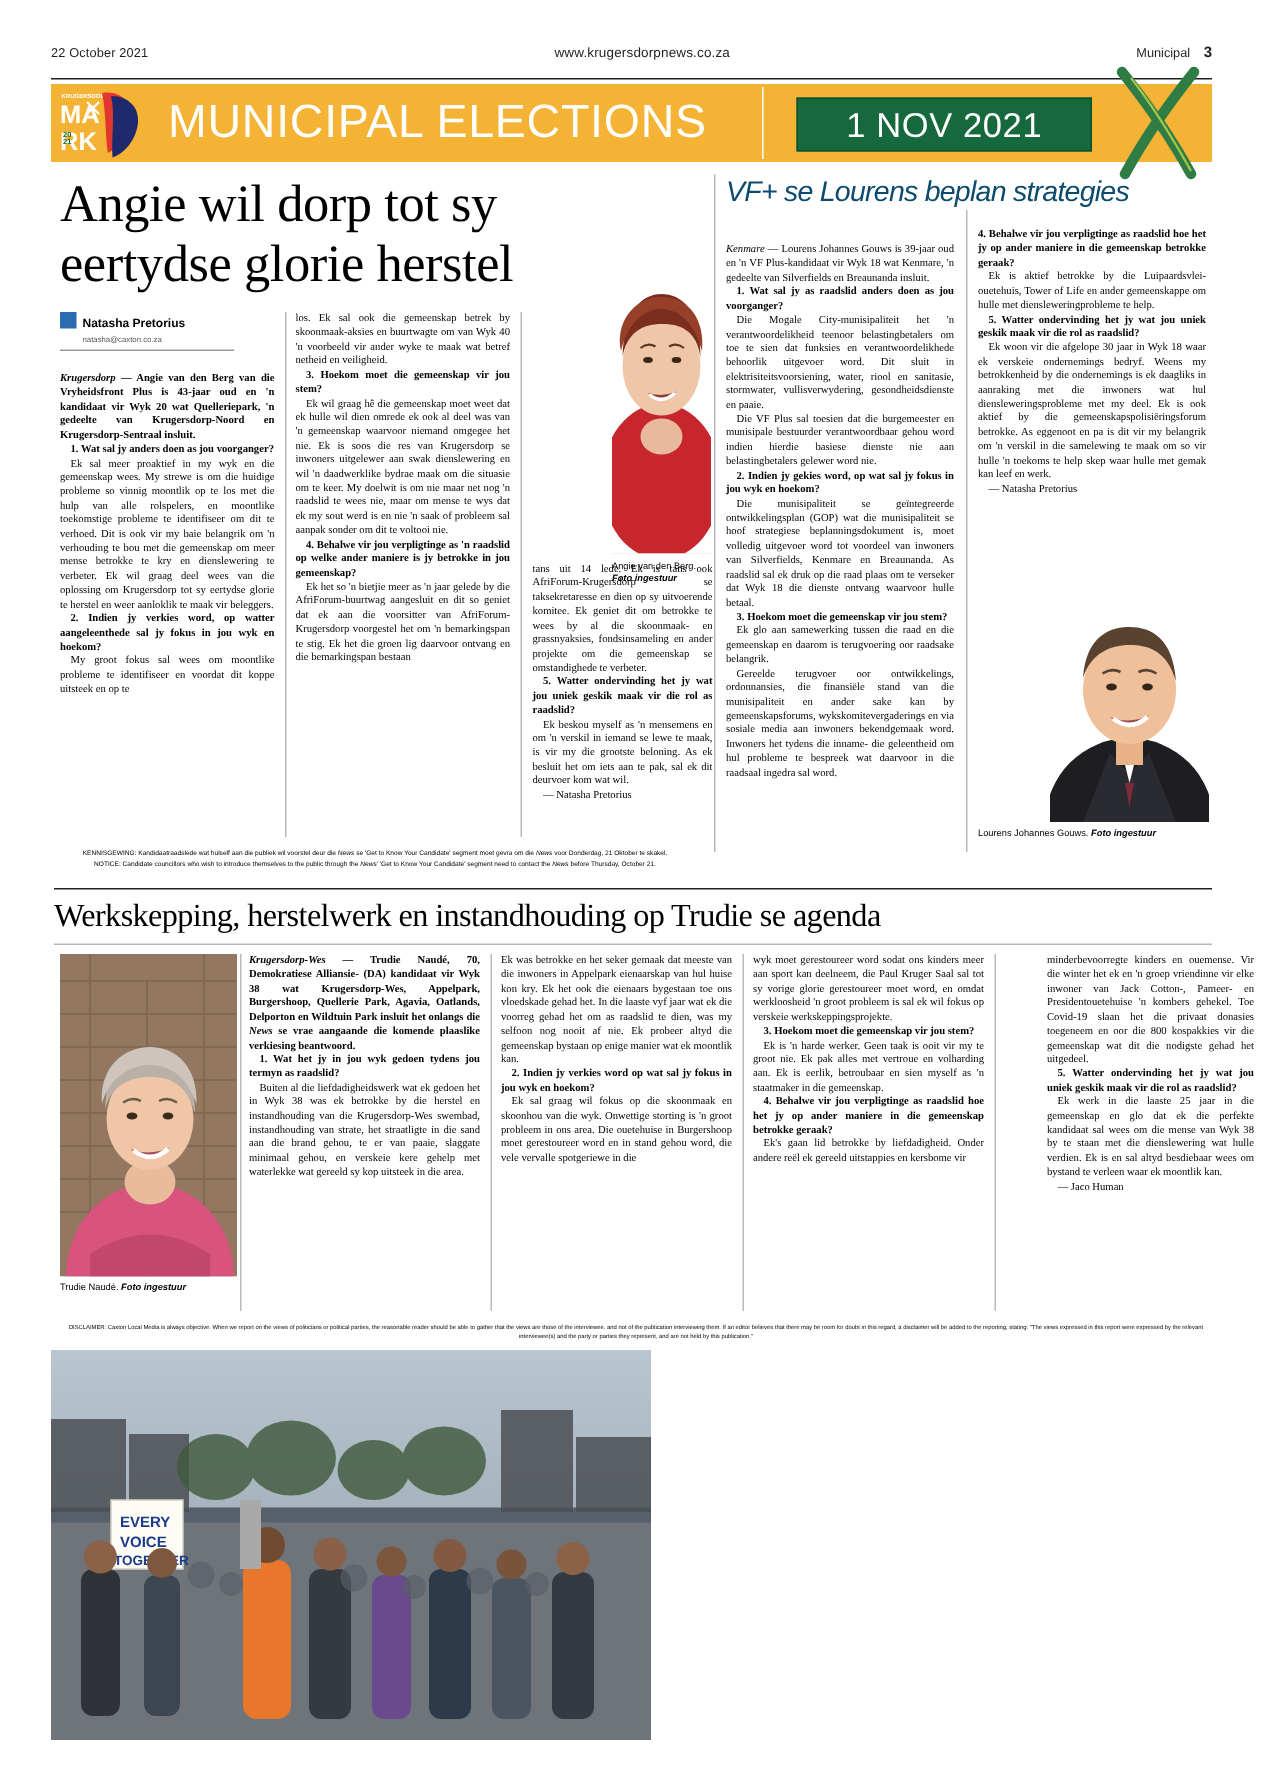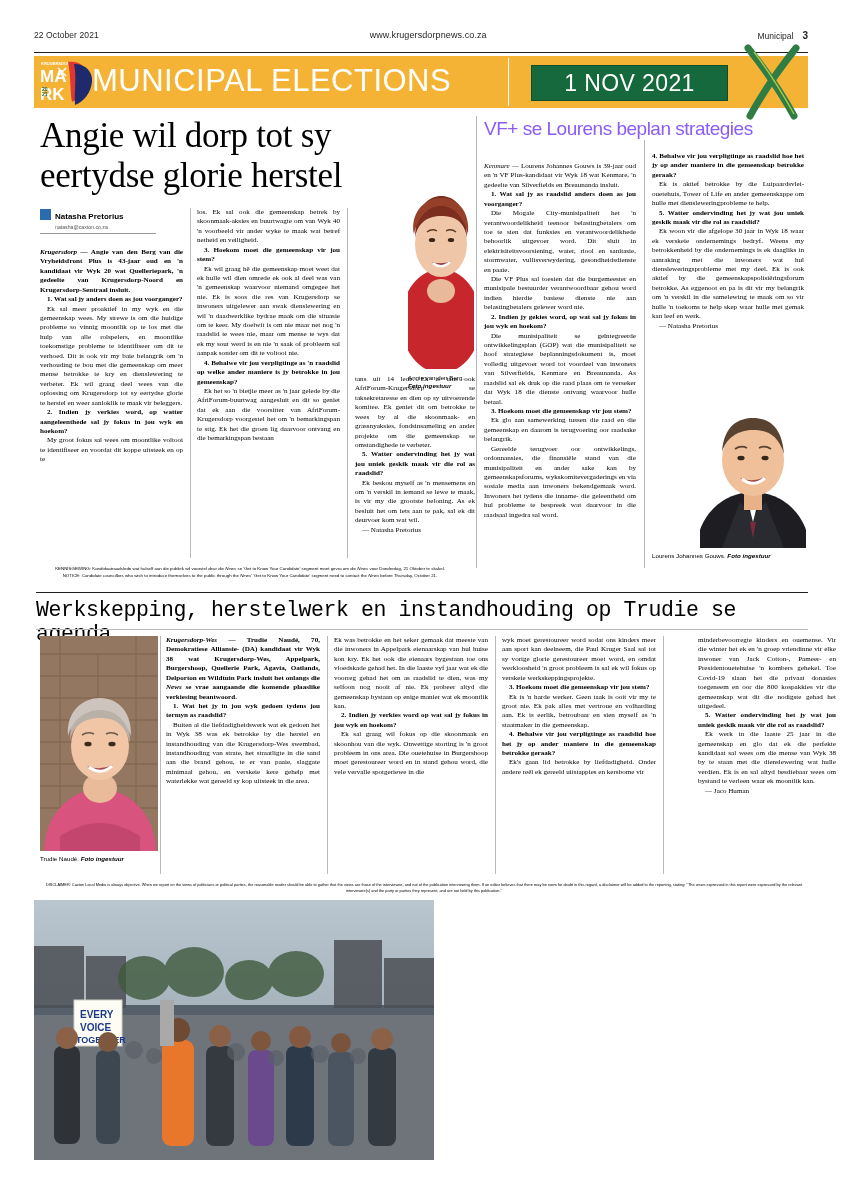--- a/index.html
+++ b/index.html
@@ -22,21 +22,21 @@
 
   
   .banner{
     position:absolute;left:34px;top:56px;width:774px;height:52px;
     background:#f5b335;
   }
   .banner-logo{
     position:absolute;left:6px;top:2px;width:60px;height:48px;
   }
   .banner-title{
-    position:absolute;left:58px;top:7px;
+    position:absolute;left:78px;top:7px;
     font-family:"Liberation Sans",sans-serif;font-weight:normal;
     font-size:31px;letter-spacing:.5px;color:#ffffff;
   }
   .banner-divider{
     position:absolute;left:474px;top:2px;width:1px;height:48px;background:#ffffff;
   }
   .banner-date{
     position:absolute;left:497px;top:9px;width:195px;height:34px;
     background:#15693c;border:1px solid #0e4e2c;
     display:flex;align-items:center;justify-content:center;
@@ -89,27 +89,28 @@
   .notice{
     position:absolute;left:40px;top:566px;width:420px;
     font-family:"Liberation Sans",sans-serif;font-size:4.4px;line-height:1.5;
     text-align:center;color:#000;
   }
   .notice i{font-style:italic;}
 
   
   .headline2{
     position:absolute;left:36px;top:598px;width:780px;
-    font-family:Liberation Mono, monospace;font-size:21.5px;color:#000;
+    font-family:Liberation Serif, serif;font-size:21.5px;color:#000;
     letter-spacing:-.4px;
   }
   .headline3{
     position:absolute;left:484px;top:118px;width:330px;
-    font-family:"Liberation Sans",sans-serif;font-size:19px;color:#8b5cf6;
+    font-family:"Liberation Sans",sans-serif;font-size:19px;color:#0c4a6e;
     letter-spacing:-.5px;
+    font-style:italic;
   }
 
   
   .disclaimer{
     position:absolute;left:40px;top:882px;width:768px;
     font-family:"Liberation Sans",sans-serif;font-size:3.9px;line-height:1.55;
     text-align:center;color:#000;
   }
   .ad-photo{position:absolute;left:34px;top:900px;width:400px;height:260px;overflow:hidden;}
   .ad-right{position:absolute;left:434px;top:900px;width:374px;height:260px;background:#ffffff;}
@@ -179,21 +180,21 @@
     <span class="bar"></span><span class="nm">Natasha Pretorius</span>
     <span class="em">natasha@caxton.co.za</span>
     <div class="ul"></div>
   </div>
 
   <div class="col" id="a-col1" style="left:40px;top:248px;width:143px;height:310px;">
       <p class="noind"><b><i>Krugersdorp</i> — Angie van den Berg van die Vryheidsfront Plus is 43-jaar oud en 'n kandidaat vir Wyk 20 wat Quelleriepark, 'n gedeelte van Krugersdorp-Noord en Krugersdorp-Sentraal insluit.</b></p>
       <p class=""><b>1. Wat sal jy anders doen as jou voorganger?</b></p>
       <p class="">Ek sal meer proaktief in my wyk en die gemeenskap wees. My strewe is om die huidige probleme so vinnig moontlik op te los met die hulp van alle rolspelers, en moontlike toekomstige probleme te identifiseer om dit te verhoed. Dit is ook vir my baie belangrik om 'n verhouding te bou met die gemeenskap om meer mense betrokke te kry en dienslewering te verbeter. Ek wil graag deel wees van die oplossing om Krugersdorp tot sy eertydse glorie te herstel en weer aanloklik te maak vir beleggers.</p>
       <p class=""><b>2. Indien jy verkies word, op watter aangeleenthede sal jy fokus in jou wyk en hoekom?</b></p>
-      <p class="">My groot fokus sal wees om moontlike voltooi te identifiseer en voordat dit koppe uitsteek en op te</p>
+      <p class="">My groot fokus sal wees om moontlike probleme te identifiseer en voordat dit koppe uitsteek en op te</p>
     </div>
   <div class="col" id="a-col2" style="left:197px;top:208px;width:143px;height:350px;">
       <p class="noind">los. Ek sal ook die gemeenskap betrek by skoonmaak-aksies en buurtwagte om van Wyk 40 'n voorbeeld vir ander wyke te maak wat betref netheid en veiligheid.</p>
       <p class=""><b>3. Hoekom moet die gemeenskap vir jou stem?</b></p>
       <p class="">Ek wil graag hê die gemeenskap moet weet dat ek hulle wil dien omrede ek ook al deel was van 'n gemeenskap waarvoor niemand omgegee het nie. Ek is soos die res van Krugersdorp se inwoners uitgelewer aan swak dienslewering en wil 'n daadwerklike bydrae maak om die situasie om te keer. My doelwit is om nie maar net nog 'n raadslid te wees nie, maar om mense te wys dat ek my sout werd is en nie 'n saak of probleem sal aanpak sonder om dit te voltooi nie.</p>
       <p class=""><b>4. Behalwe vir jou verpligtinge as 'n raadslid op welke ander maniere is jy betrokke in jou gemeenskap?</b></p>
       <p class="">Ek het so 'n bietjie meer as 'n jaar gelede by die AfriForum-buurtwag aangesluit en dit so geniet dat ek aan die voorsitter van AfriForum-Krugersdorp voorgestel het om 'n bemarkingspan te stig. Ek het die groen lig daarvoor ontvang en die bemarkingspan bestaan</p>
     </div>
   <div class="col" id="a-col3" style="left:355px;top:375px;width:120px;height:185px;">
       <p class="noind">tans uit 14 lede. Ek is tans ook AfriForum-Krugersdorp se taksekretaresse en dien op sy uitvoerende komitee. Ek geniet dit om betrokke te wees by al die skoonmaak- en grassnyaksies, fondsinsameling en ander projekte om die gemeenskap se omstandighede te verbeter.</p>

